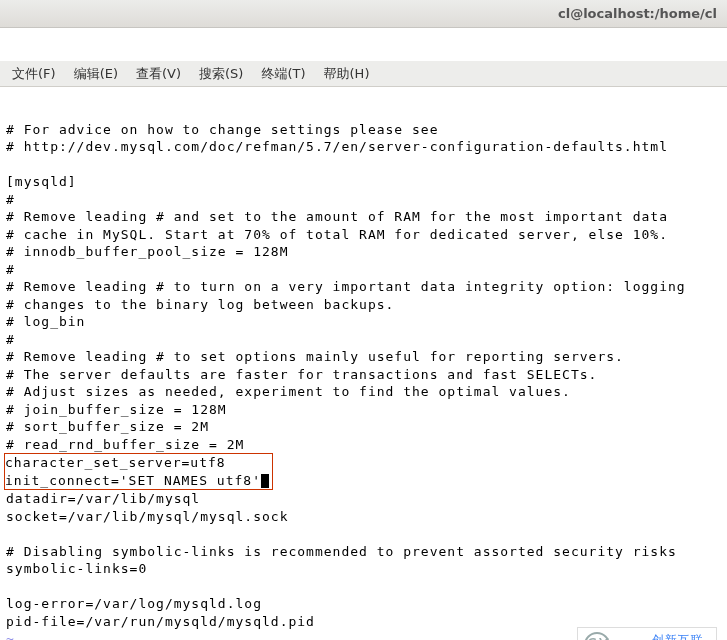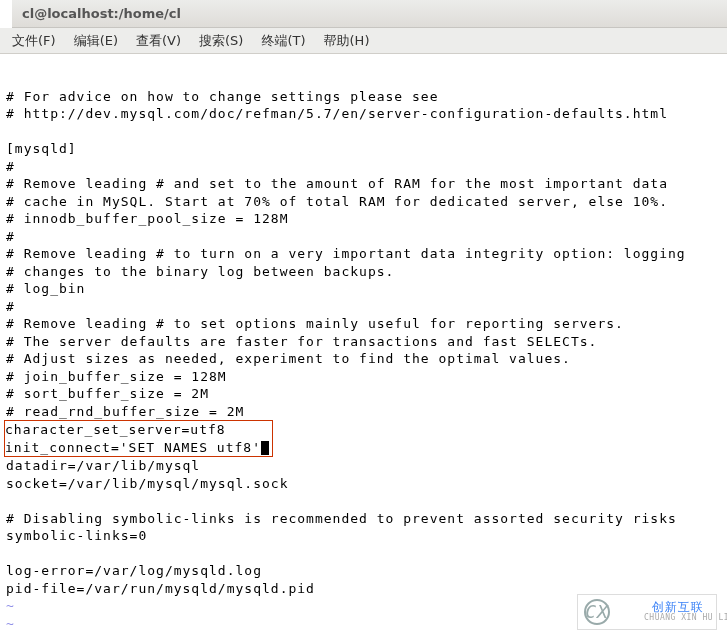--- a/index.html
+++ b/index.html
@@ -9,36 +9,36 @@
     font-size: 13px;
     background: #fff;
     color: #333;
   }
   .titlebar {
     height: 28px;
     background: linear-gradient(#ececea, #dedcd8);
     border-bottom: 1px solid #c7c5c1;
     display: flex;
     align-items: center;
-    justify-content: flex-start;
+    justify-content: flex-end;
     padding: 9px 10px;
     font-weight: bold;
     color: #555;
-    margin-left: 12px;
   }
   .menubar {
     height: 26px;
     background: #ededeb;
     border-bottom: 1px solid #d0cec9;
     display: flex;
     align-items: flex-end;
     padding: 0 4px;
     gap: 2px;
     font-size: 13px;
     color: #333;
+    margin-top: 33px;
   }
   .menuitem {
     padding: 3px 8px;
     cursor: pointer;
   }
   .terminal {
     font-family: "DejaVu Sans Mono", "Liberation Mono", monospace;
     font-size: 13px;
     letter-spacing: 1px;
     line-height: 17.5px;

